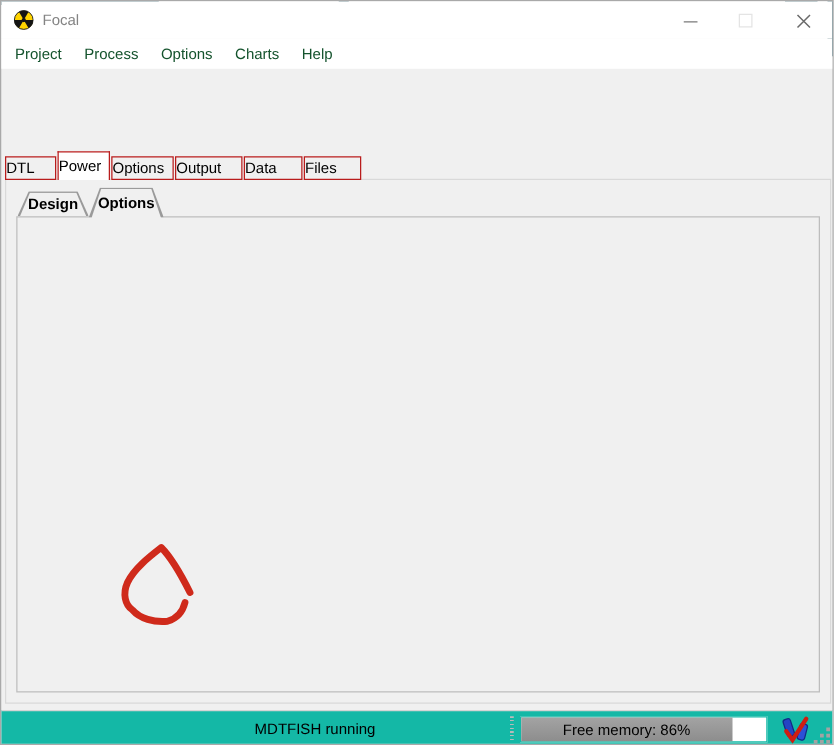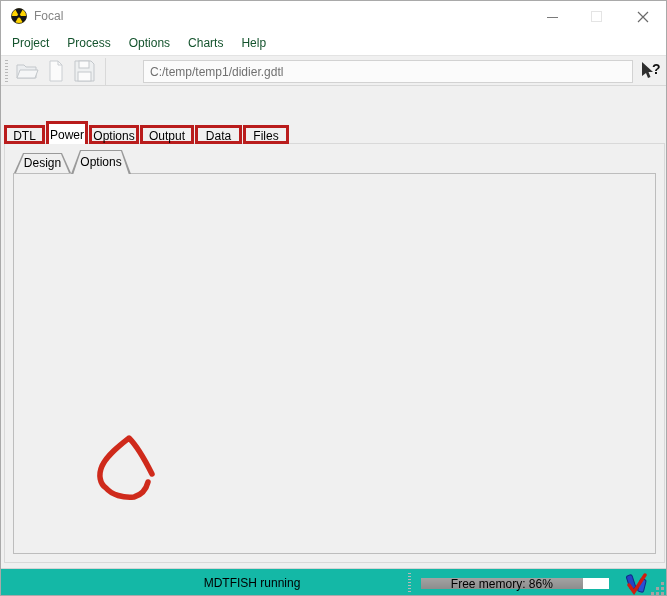--- a/index.html
+++ b/index.html
@@ -21,30 +21,30 @@
   .tbar { position:absolute; left:0; width:100%; background:#f0f0f0; border-top:1px solid #e3e3e3; border-bottom:1px solid #d8d8d8; }
   .grip { position:absolute; left:4px; top:4px; width:3px; height:22px;
           background:repeating-linear-gradient(to bottom,#b9b9b9 0 1px,transparent 1px 3px); }
   .vsep { position:absolute; width:1px; background:#d9d9d9; }
   #pathfield { position:absolute; left:142px; top:4px; width:490px; height:23px; background:#fbfbfb;
                border:1px solid #d2d2d2; color:#707070; font:12px "Liberation Sans",sans-serif; padding:0 6px; }
   #runlabel { position:absolute; left:117px; top:9px; font-weight:bold; font-size:12px; }
   .greenbtn { position:absolute; background:linear-gradient(#4ed44e,#1ca31c); border:1px solid #128a12; }
 
   
-  .mtab { position:absolute; top:124px; height:19px; background:#f0f0f0; border:3px solid #b91c1c;
-          text-align:center; line-height:17px; z-index:1; }
+  .mtab { position:absolute; top:124px; height:19px; background:#f0f0f0; border:1px solid #b91c1c;
+          line-height:17px; z-index:1; }
   .mtab.sel { top:120px; height:23px; background:#fff; border-bottom:none; z-index:3; line-height:22px; }
   #mainpanel { position:absolute; left:3px; top:142px; width:661px; height:420px; border:1px solid #d9d9d9; background:#f0f0f0; z-index:0; }
   .strap { position:absolute; z-index:2; }
   .strap .shape { position:absolute; inset:0; background:#9a9a9a;
                   clip-path:polygon(0 100%, 9px 0, calc(100% - 9px) 0, 100% 100%); }
   .strap .fill { position:absolute; inset:1px 2px 0 2px; background:#f0f0f0;
                  clip-path:polygon(0 100%, 8px 0, calc(100% - 8px) 0, 100% 100%); }
-  .strap .lbl { position:absolute; width:100%; text-align:center; top:3px; z-index:2; }
+  .strap .lbl { position:absolute; width:100%; text-align:center; top:3px; z-index:2;font-weight:bold; }
   #subpanel { position:absolute; left:12px; top:172px; width:643px; height:381px; border:1px solid #bdbdbd; background:#f0f0f0; z-index:1; }
 
   
   .group { position:absolute; border:1px solid #d6d6d6; }
   .group > .gtitle { position:absolute; top:-8px; left:7px; background:#f0f0f0; padding:0 3px; white-space:nowrap; }
 
   .lab { position:absolute; white-space:nowrap; }
   .tf { position:absolute; height:20px; border:1px solid #7b7b7b; background:#fff;
         font:12px "Liberation Sans",sans-serif; padding:0 4px; color:#000; }
   .tf.dis { background:#f0f0f0; border-color:#d4d4d4; color:#8e8e8e; }
@@ -52,21 +52,21 @@
          text-align:center; color:#000; }
 
   .cbrow { position:absolute; display:flex; align-items:center; gap:6px; height:14px; }
   .cbx { width:13px; height:13px; border:1px solid #4d4d4d; background:#fff; position:relative; flex:0 0 13px; }
   .cbx.on::after { content:"✓"; position:absolute; left:0px; top:-4px; font-size:14px; font-weight:bold; color:#1a1a1a; }
   .rad { width:13px; height:13px; border:1px solid #4d4d4d; border-radius:50%; background:#fff; position:relative; flex:0 0 13px; }
   .rad.on::after { content:""; position:absolute; inset:3px; border-radius:50%; background:#101010; }
 
   
   #statusbar { position:absolute; left:0; top:567px; width:100%; height:29px; background:#14b8a6; border-top:1px solid #d4d4d4; }
-  #pbar { position:absolute; left:415px; top:4px; width:198px; height:21px; border:5px solid #14b8a6; background:#fff; }
+  #pbar { position:absolute; left:415px; top:4px; width:198px; height:21px; border:1px solid #14b8a6; background:#fff; }
   #pfill { height:100%; background:linear-gradient(#a3a3a3,#8d8d8d); display:flex; align-items:center; justify-content:center; color:#000; }
   #gripdots { position:absolute; right:2px; bottom:2px; width:3px; height:3px; background:#a3a3a3;
               box-shadow:-5px 0 #a3a3a3,0 -5px #a3a3a3,-10px 0 #a3a3a3,-5px -5px #a3a3a3,0 -10px #a3a3a3; }
 </style>
 </head>
 <body>
 
 <div id="win">
 
   <div class="artifact" style="left:0;top:0;width:126px;height:3px"></div>
@@ -93,42 +93,20 @@
   </div>
 
   <div id="menubar">
     <span class="menu-item">Project</span>
     <span class="menu-item">Process</span>
     <span class="menu-item">Options</span>
     <span class="menu-item">Charts</span>
     <span class="menu-item">Help</span>
   </div>
 
-  <div class="tbar" style="top:54px;height:31px">
-    <div class="grip"></div>
-    <svg class="abs" style="left:14px;top:5px" width="24" height="20" viewBox="0 0 24 20">
-      <path d="M2 4 L9 4 L11 6 L21 6 L21 17 L2 17 Z" fill="#eceef0" stroke="#c3c7cb"></path>
-      <path d="M5 9 L23 9 L20 17 L2 17 Z" fill="#f5f6f7" stroke="#c3c7cb"></path>
-    </svg>
-    <svg class="abs" style="left:47px;top:4px" width="16" height="22" viewBox="0 0 16 22">
-      <path d="M2 1 L10 1 L14 5 L14 21 L2 21 Z" fill="#fbfbfb" stroke="#c9cdd1"></path>
-      <path d="M10 1 L10 5 L14 5" fill="none" stroke="#c9cdd1"></path>
-    </svg>
-    <svg class="abs" style="left:73px;top:4px" width="21" height="22" viewBox="0 0 21 22">
-      <path d="M1 1 L17 1 L20 4 L20 21 L1 21 Z" fill="#eef0f1" stroke="#c3c7cb"></path>
-      <rect x="5" y="1" width="10" height="7" fill="#fbfbfb" stroke="#c3c7cb"></rect>
-      <rect x="4" y="12" width="13" height="9" fill="#fbfbfb" stroke="#c3c7cb"></rect>
-    </svg>
-    <div class="vsep" style="left:104px;top:2px;height:27px"></div>
-    <input id="pathfield" value="C:/temp/temp1/didier.gdtl" style="">
-    <svg class="abs" style="left:639px;top:5px" width="22" height="22" viewBox="0 0 22 22">
-      <path d="M2 1 L2 15 L6 12 L8 17 L10.5 16 L8.5 11 L13 11 Z" fill="#2e2e2e"></path>
-      <text x="12" y="13" font-size="14" font-weight="bold" font-family="Liberation Sans, sans-serif" fill="#111">?</text>
-    </svg>
-  </div>
 
 
   <div class="mtab" style="left:3px;width:41px">DTL</div>
   <div class="mtab sel" style="left:45px;width:42px">Power</div>
   <div class="mtab" style="left:88px;width:50px">Options</div>
   <div class="mtab" style="left:139px;width:54px">Output</div>
   <div class="mtab" style="left:194px;width:47px">Data</div>
   <div class="mtab" style="left:242px;width:46px">Files</div>
   <div id="mainpanel"></div>
 

